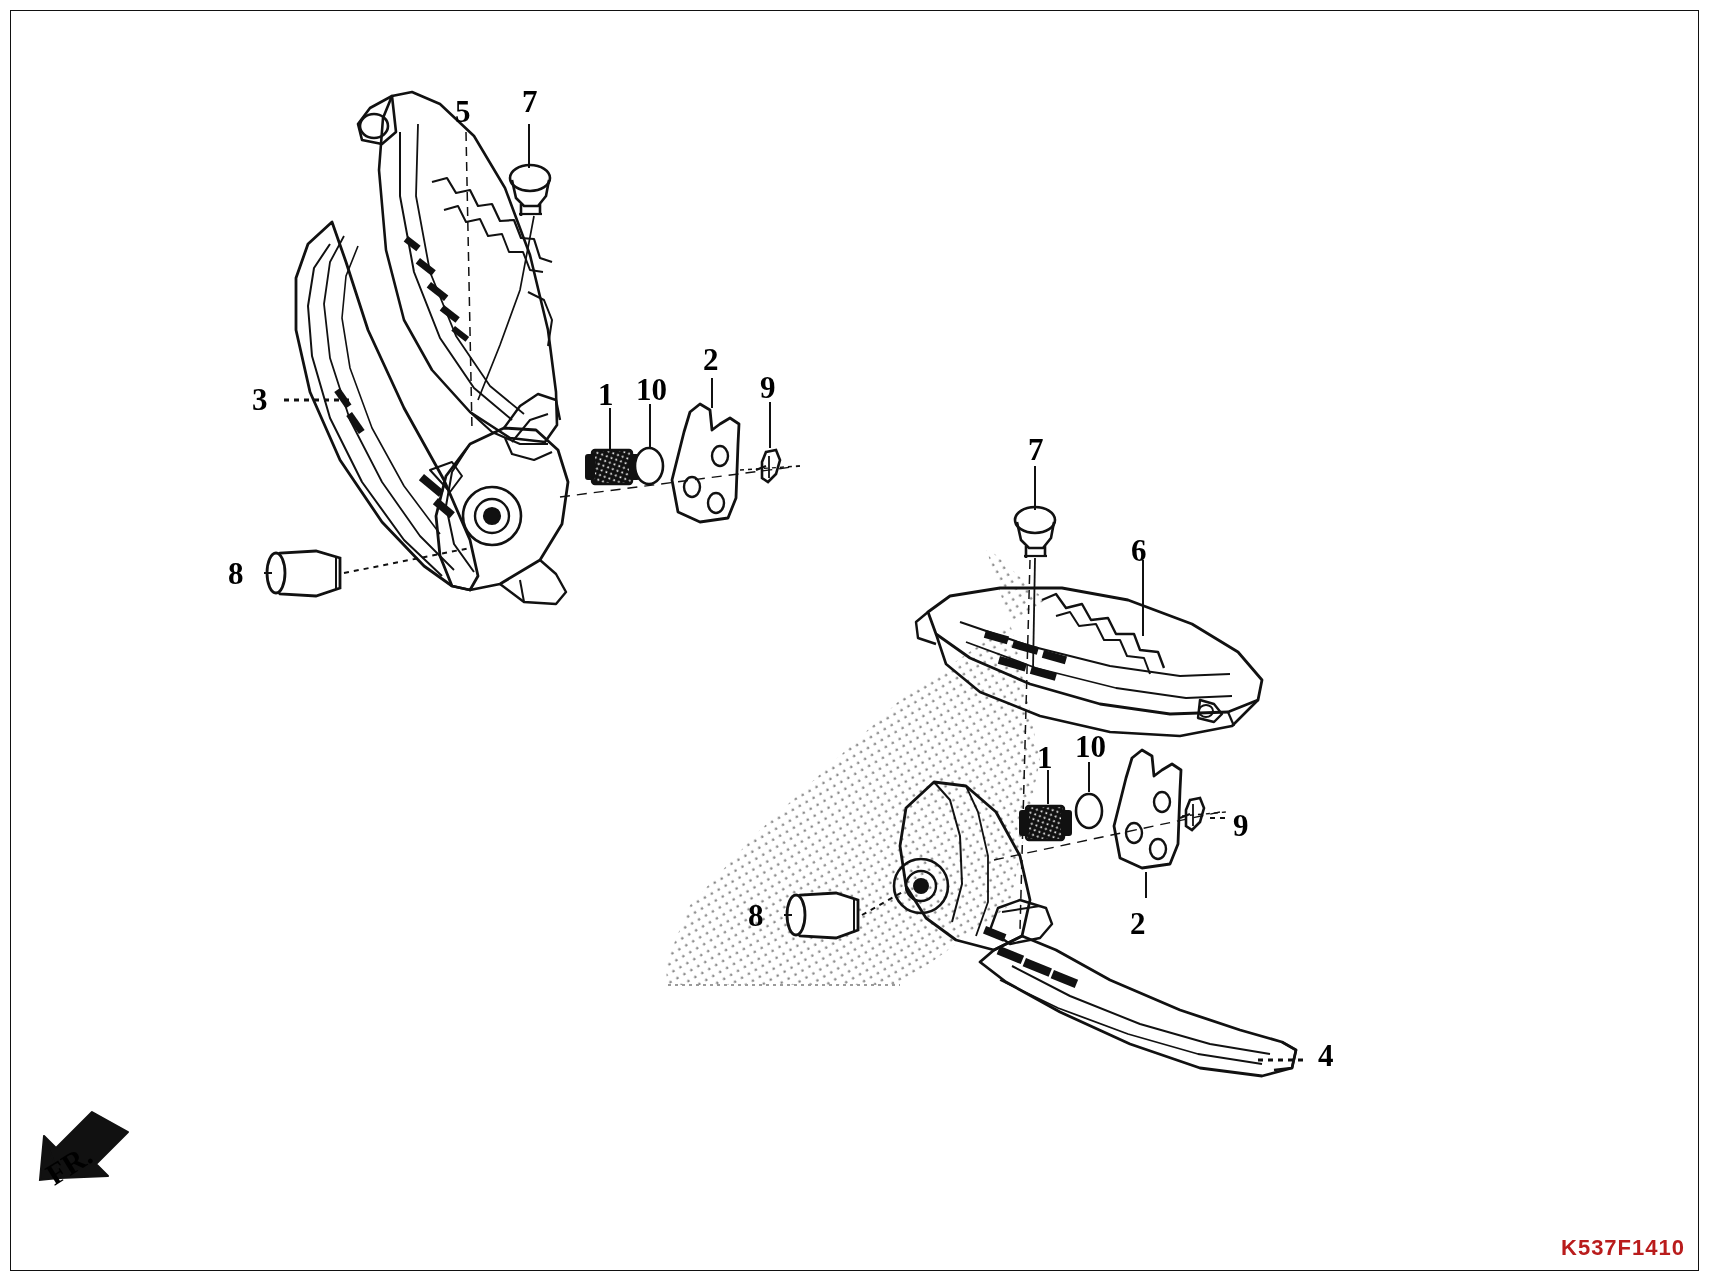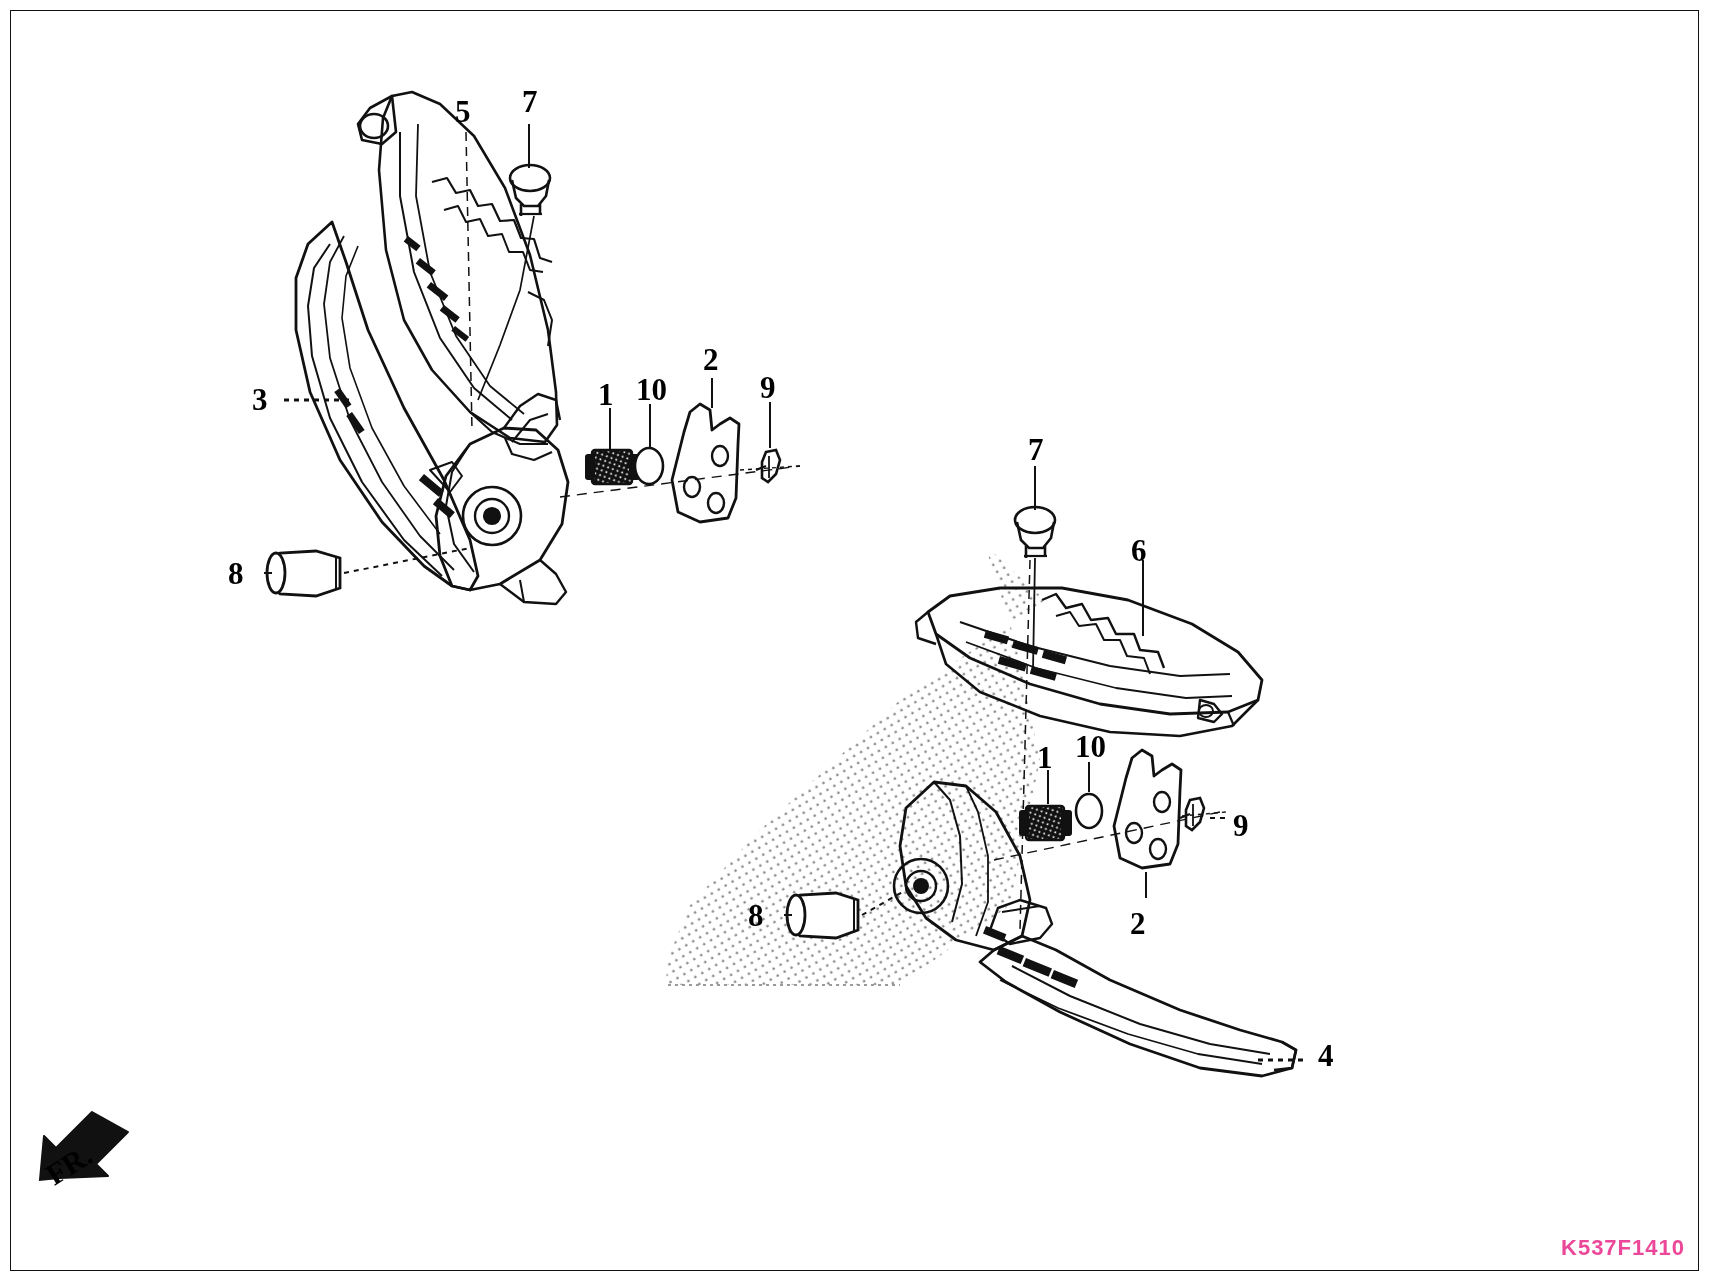--- a/index.html
+++ b/index.html
@@ -7,21 +7,21 @@
        font-family:"Liberation Sans", sans-serif;color:#000;}
   #sheet{position:relative;width:1711px;height:1283px;background:#fff;}
   #frame{position:absolute;left:10px;top:10px;width:1689px;height:1261px;
          border:1.5px solid #111;box-sizing:border-box;}
   svg.layer{position:absolute;left:0;top:0;width:1711px;height:1283px;}
   .callout{position:absolute;font-family:"Liberation Serif", serif;
            font-size:31px;font-weight:700;color:#000;line-height:1;
            letter-spacing:0px;}
   .code{position:absolute;right:26px;bottom:22px;
         font-family:"Liberation Sans", sans-serif;font-size:22px;
-        font-weight:700;letter-spacing:1px;color:#ec4899;}
+        font-weight:700;letter-spacing:1px;color:#b91c1c;}
   .frtext{position:absolute;font-family:"Liberation Serif", serif;
           font-size:30px;font-weight:700;color:#000;
           transform:rotate(-32deg);transform-origin:left bottom;}
 </style>
 </head>
 <body>
 
 <div id="sheet">
 
   <div id="frame"></div>

